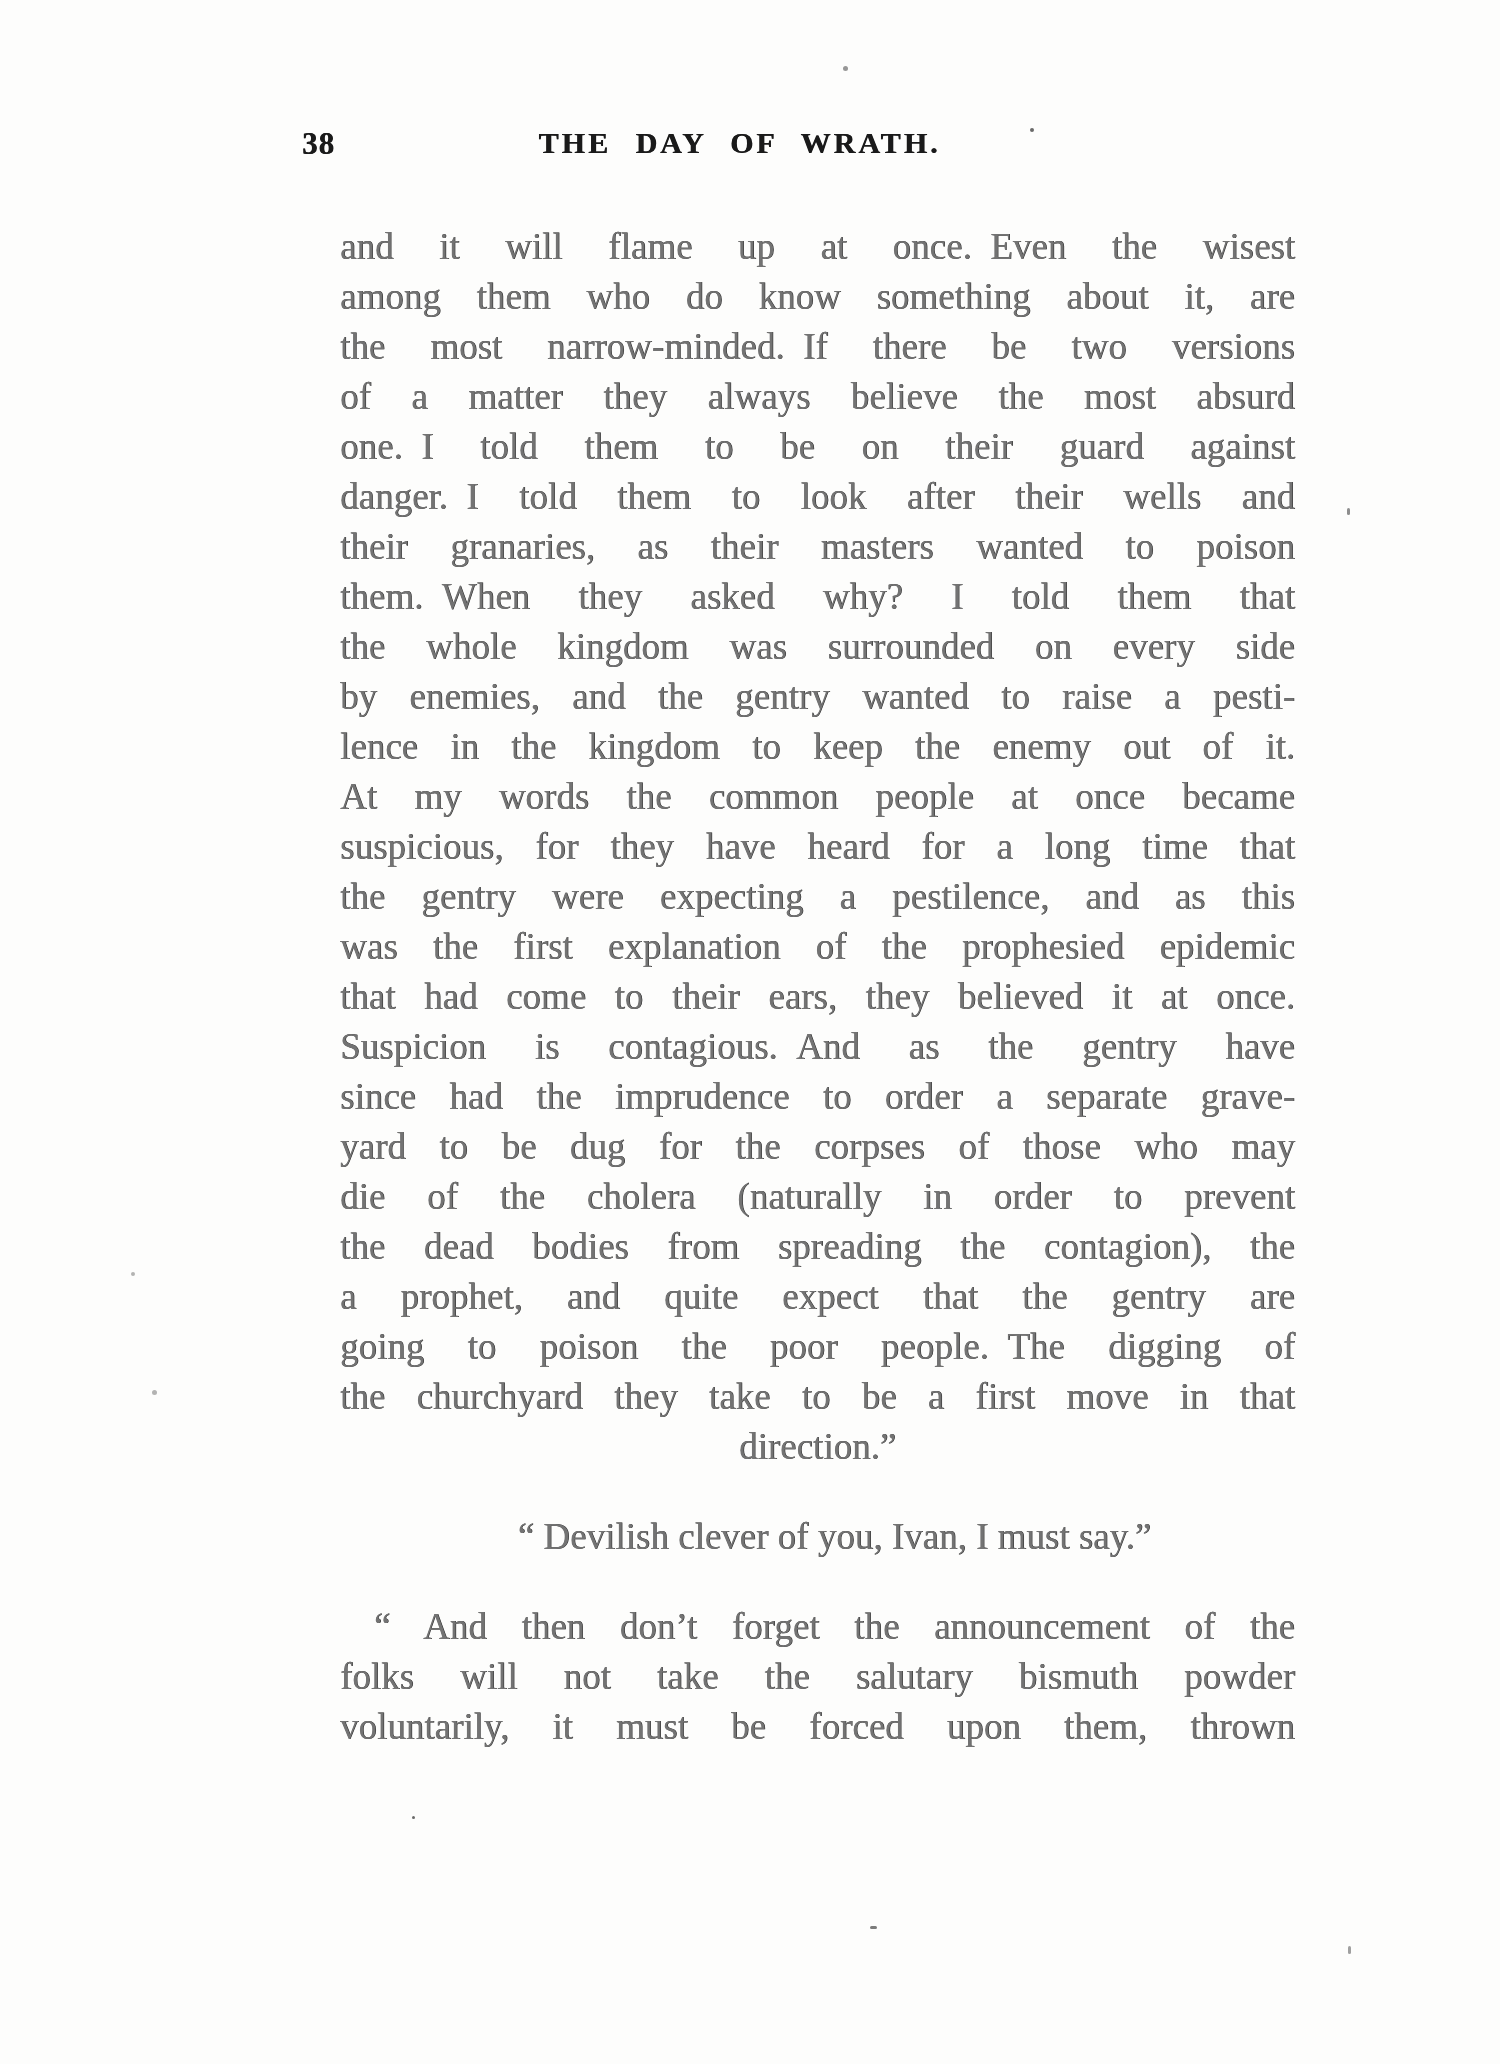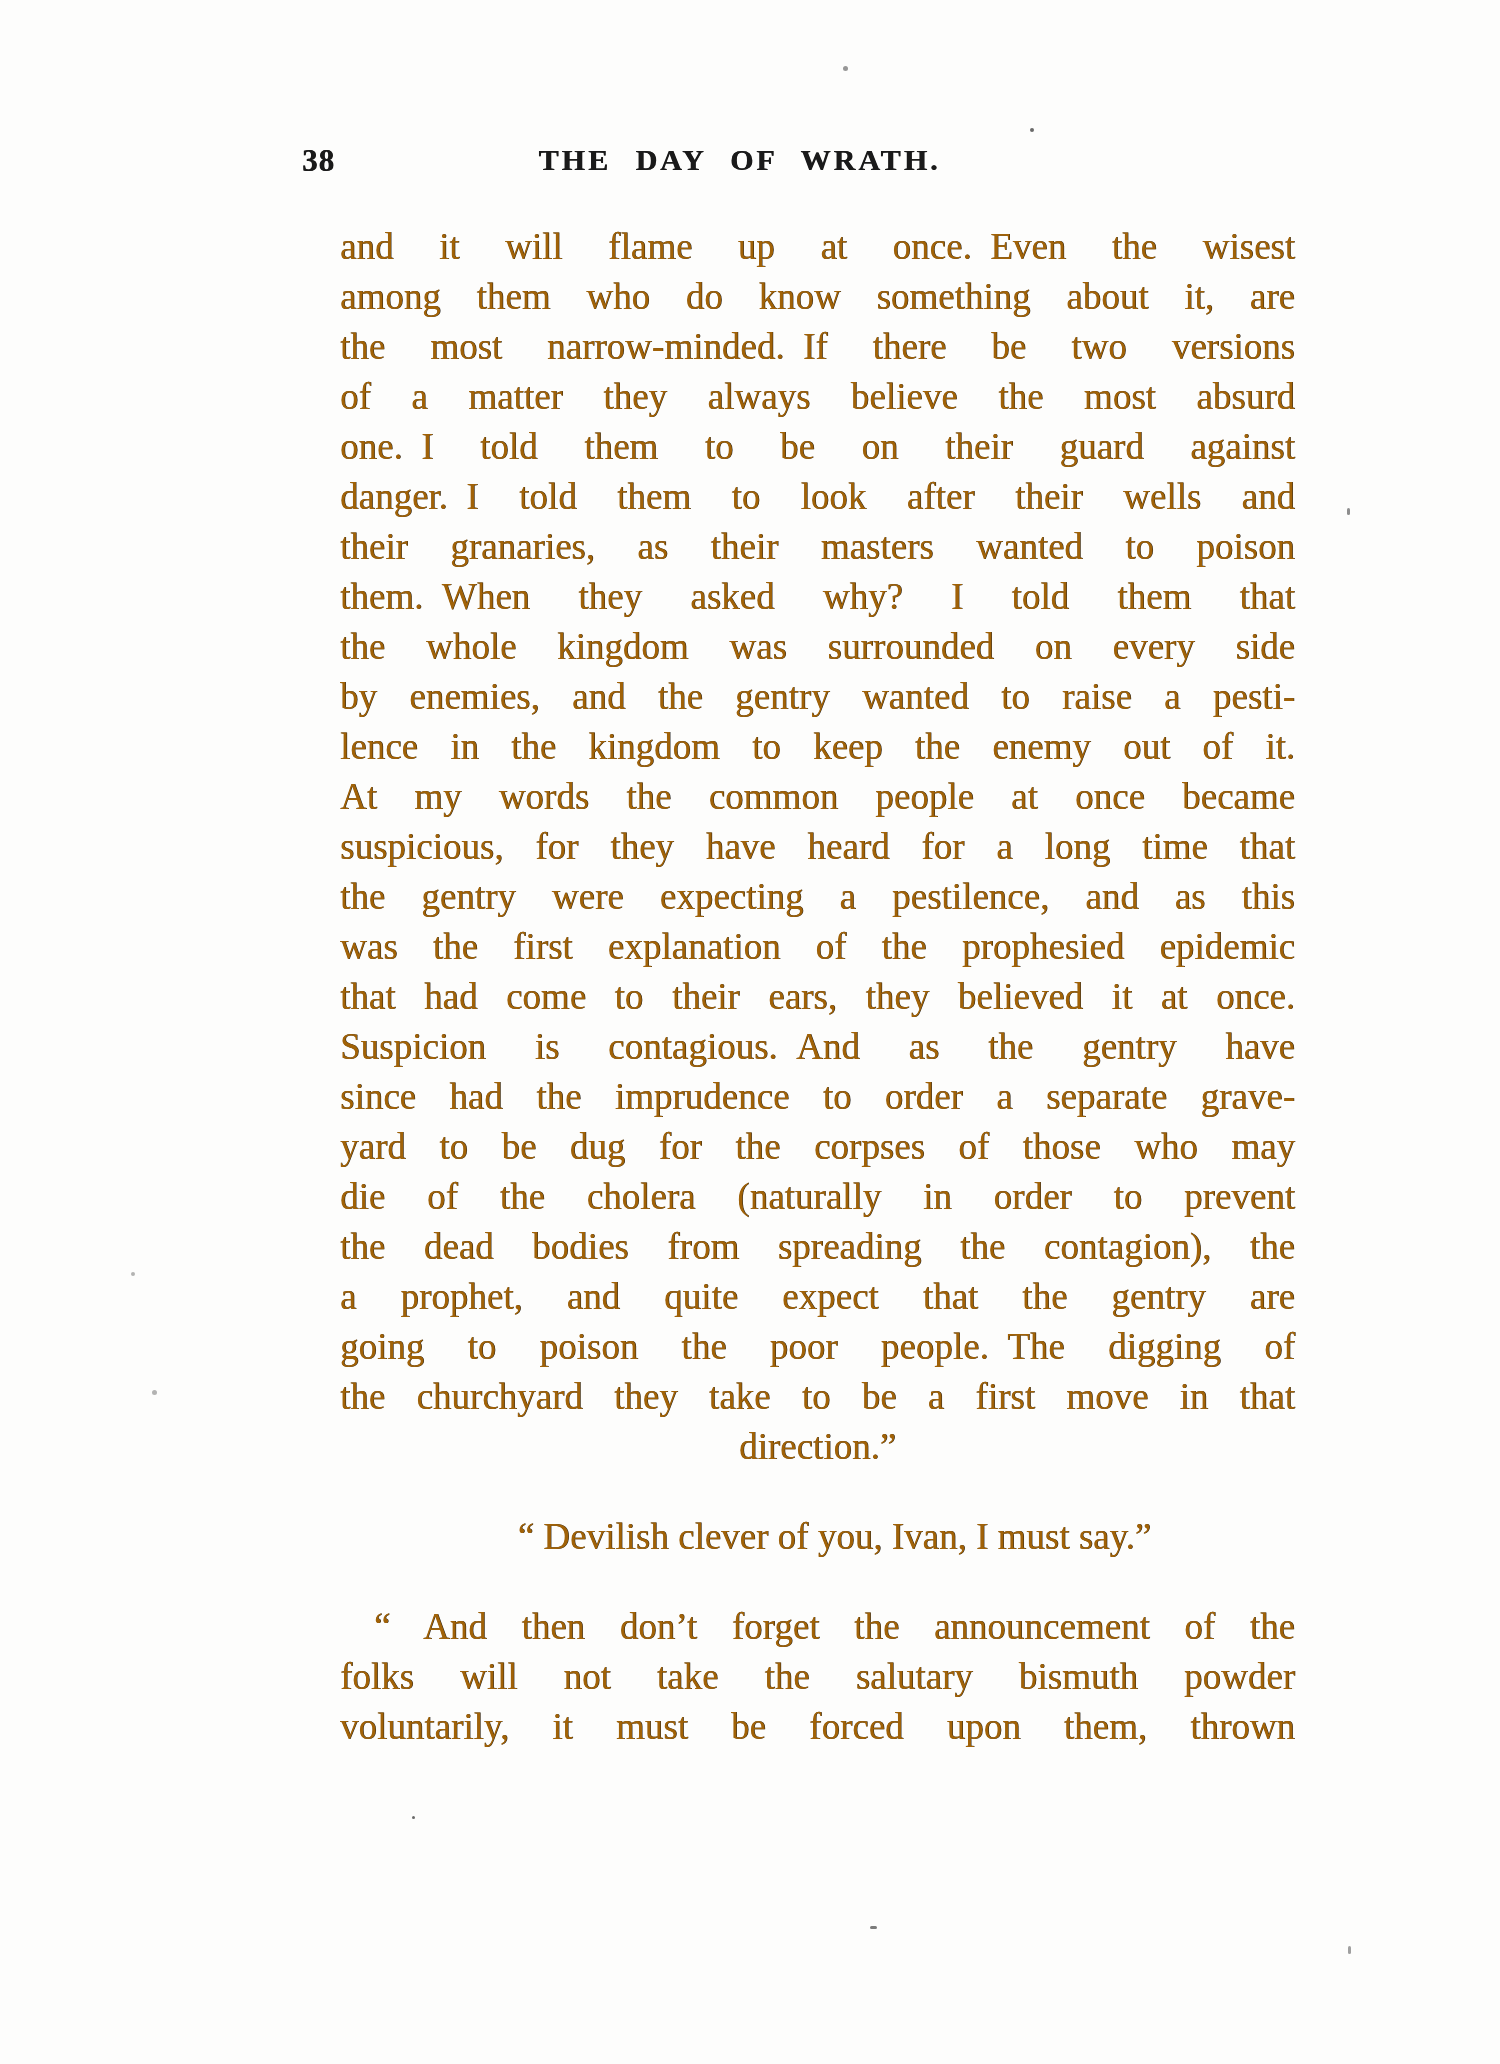--- a/index.html
+++ b/index.html
@@ -18,21 +18,20 @@
   }
   .column {
     position: absolute;
     left: 340px; top: 0;
     width: 955px;
   }
   .header-row {
     position: absolute;
     left: 0; right: 0; top: 126px;
     height: 46px;
-    margin-top: 17px;
   }
   .page-number {
     position: absolute;
     left: -38px; top: 0;
     font-size: 31px; font-weight: bold;
     letter-spacing: 1px;
     text-shadow: 0.5px 0 0 #1a1a1a;
   }
   .running-title {
     position: absolute;
@@ -42,21 +41,21 @@
     font-size: 30px; font-weight: bold;
     letter-spacing: 3px;
     word-spacing: 14px;
     text-shadow: 0.5px 0 0 #1a1a1a;
   }
   .body-text {
     position: absolute;
     left: 0; top: 222px;
     width: 955px;
     font-size: 37px;
-    color: #a16207;
+    color: #737373;
     text-shadow: 0.5px 0 0 #1f1f1f;
   }
   .line {
     height: 50px;
     line-height: 50px;
     white-space: nowrap;
     text-align: center;
   }
   .line.j {
     white-space: normal;

